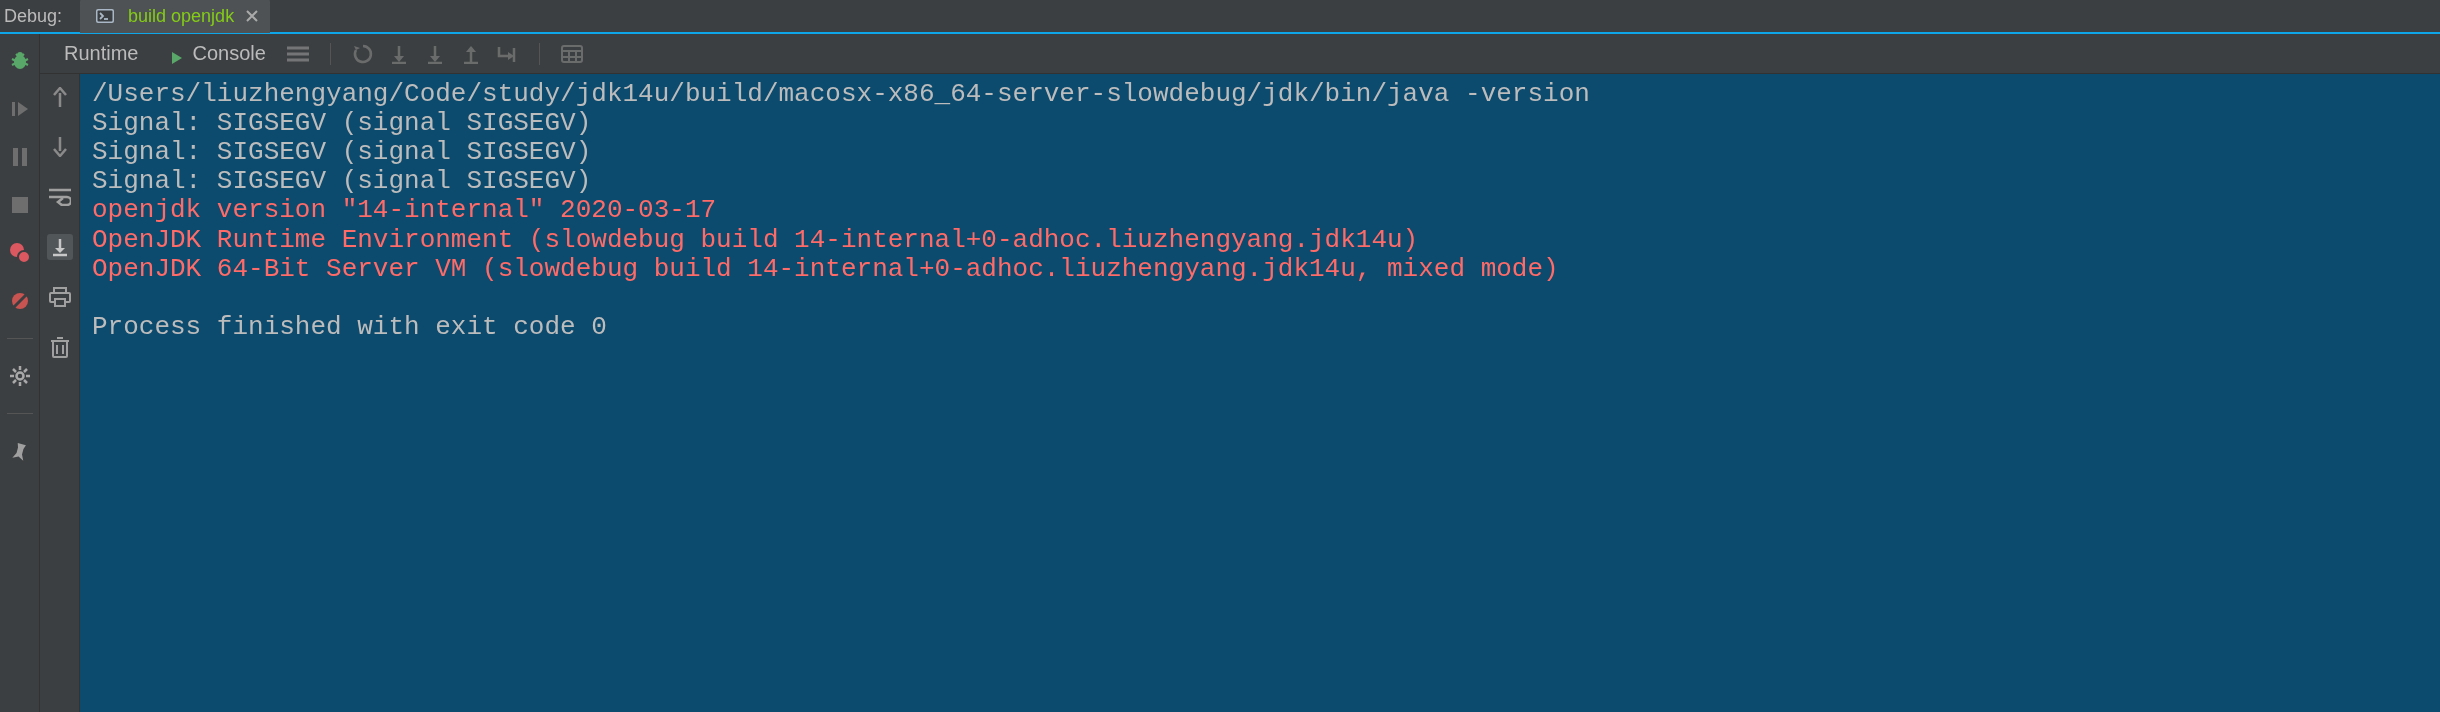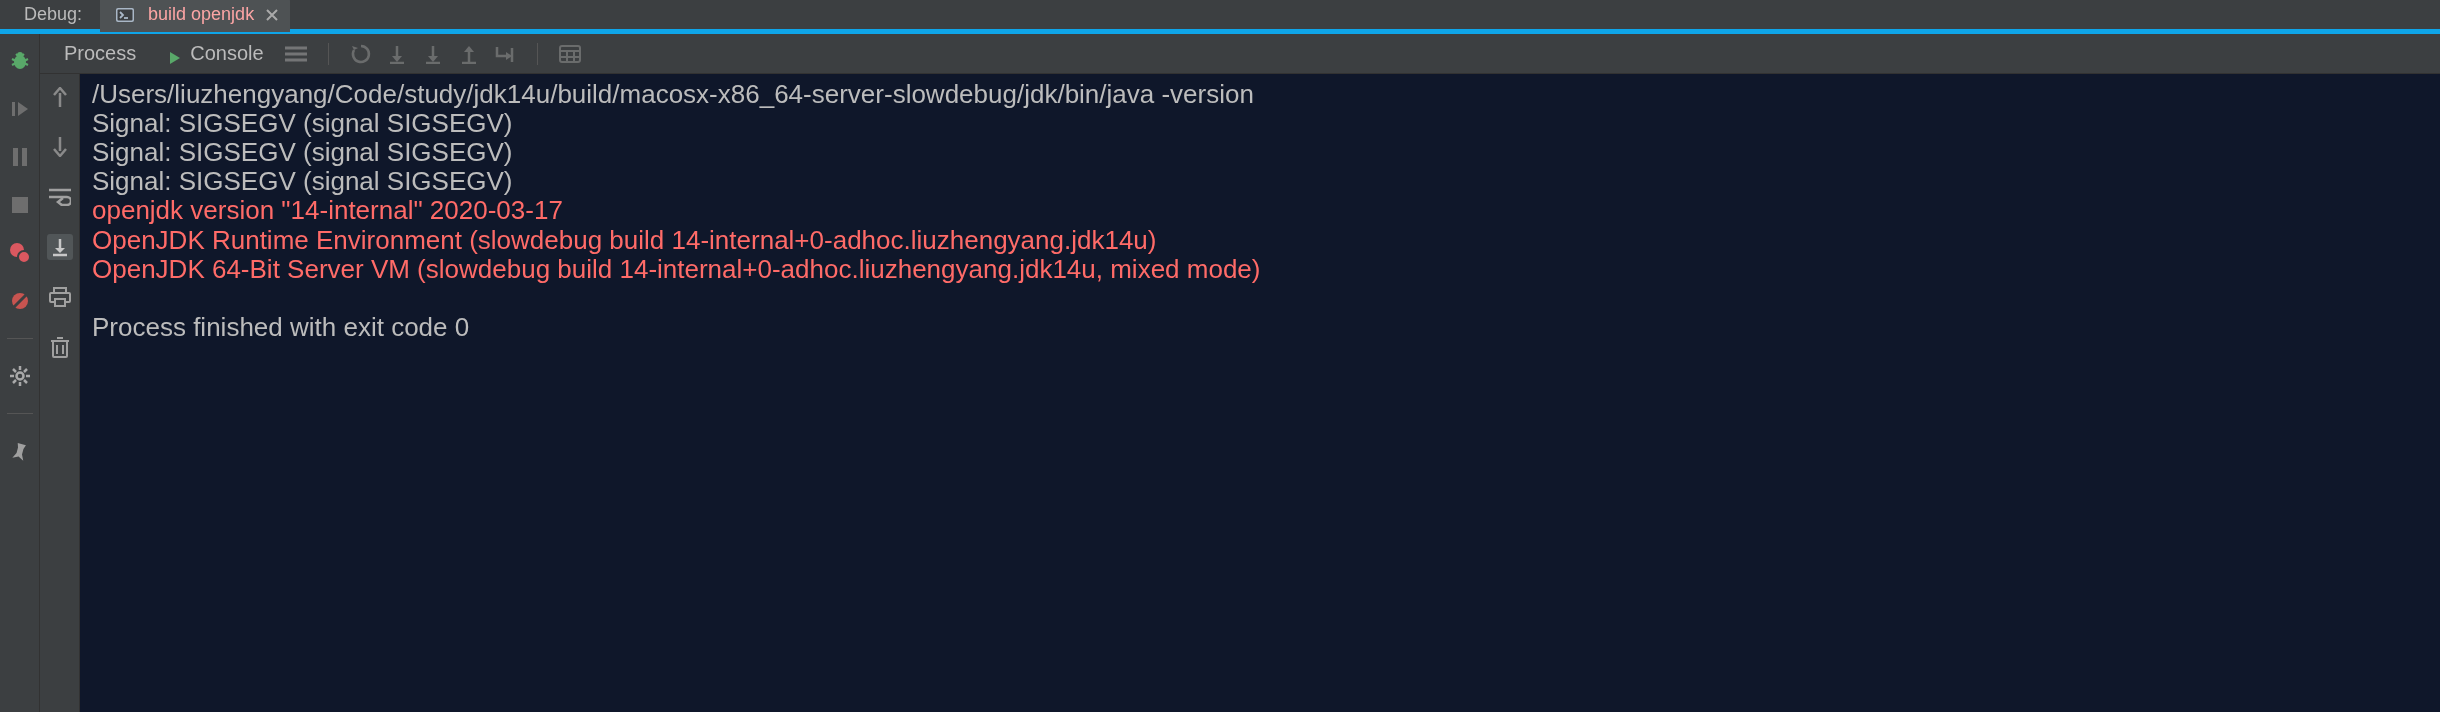--- a/index.html
+++ b/index.html
@@ -1,35 +1,35 @@
 <!DOCTYPE html>
 <html><head>
 <meta charset="utf-8">
 <style>
   html,body{margin:0;padding:0;background:#3c3f41;color:#bbbbbb;font-family:"Segoe UI",Arial,sans-serif;font-size:20px;width:2440px;height:712px;overflow:hidden}
   *{box-sizing:border-box}
   .row{display:flex;align-items:flex-end}
-  .top-bar{height:34px;display:flex;align-items:center;border-bottom:5px solid #0ea5e9;background:#3c3f41;padding-left:24px}
+  .top-bar{height:34px;display:flex;align-items:center;border-bottom:2px solid #0ea5e9;background:#3c3f41;padding-left:4px}
   .top-label{color:#bbbbbb;font-size:18px;margin-right:18px}
-  .tab{display:flex;align-items:center;height:34px;padding:0 12px;background:#4e5254;border-radius:3px 3px 0 0;color:#fca5a5;font-size:18px}
+  .tab{display:flex;align-items:center;height:34px;padding:0 12px;background:#4e5254;border-radius:3px 3px 0 0;color:#84cc16;font-size:18px}
   .tab .term-icon{margin-right:10px}
   .tab .close{margin-left:12px;color:#aaaaaa;font-size:18px}
   .body{display:flex;height:calc(100% - 34px)}
   .left-rail,.inner-rail{width:40px;background:#3c3f41;border-right:1px solid #323232;display:flex;flex-direction:column;align-items:center;padding-top:10px;gap:24px}
   .left-rail{gap:22px;padding-top:14px}
   .ic{width:26px;height:26px;display:flex;align-items:center;justify-content:center}
   .main{flex:1;display:flex;flex-direction:column}
   .tool-row{height:40px;display:flex;align-items:center;border-bottom:1px solid #323232;padding-left:10px;gap:8px}
   .tool-tab{color:#bbbbbb;font-size:20px;padding:4px 14px;border-radius:4px}
   .tool-tab.active{padding:4px 10px}
   .tool-tab .play{margin-right:8px}
   .sep{width:1px;height:22px;background:#555;margin:0 10px}
   .tool-ic{width:28px;height:28px;display:flex;align-items:center;justify-content:center;opacity:.6}
   .content-wrap{display:flex;flex:1}
-  .console{flex:1;background:#0f172a;font-family:Liberation Sans, sans-serif;font-size:26px;line-height:1.12;padding:6px 0 0 0;color:#bcbcbc;white-space:pre}
+  .console{flex:1;background:#0c4a6e;font-family:Liberation Mono, monospace;font-size:26px;line-height:1.12;padding:6px 0 0 0;color:#bcbcbc;white-space:pre}
   .console .ln{padding:0 12px}
   .err{color:#ff6b68}
   svg{display:block}
 </style>
 </head>
 <body>
 
 <div class="top-bar">
   <span class="top-label">Debug:</span>
   <div class="tab">
@@ -109,21 +109,21 @@
     <span class="ic">
       <svg width="20" height="20" viewBox="0 0 20 20">
           <path d="M12 2 L18 8 L14 10 L10 14 L8 20 L6 14 L0 12 L6 10 L10 6 Z" fill="#a0a0a0" transform="rotate(-30 10 10)"></path>
         </svg>
     </span>
   </div>
 
   <div class="main">
 
     <div class="tool-row">
-      <div class="tool-tab">Process</div>
+      <div class="tool-tab">Runtime</div>
       <div class="tool-tab active row">
         <span class="play">
           <svg width="14" height="14" viewBox="0 0 14 14">
               <path d="M2 1 L12 7 L2 13 Z" fill="#59a869"></path>
             </svg>
         </span>
         <span>Console</span>
       </div>
       <span class="tool-ic">
         <svg width="22" height="16" viewBox="0 0 22 16">

